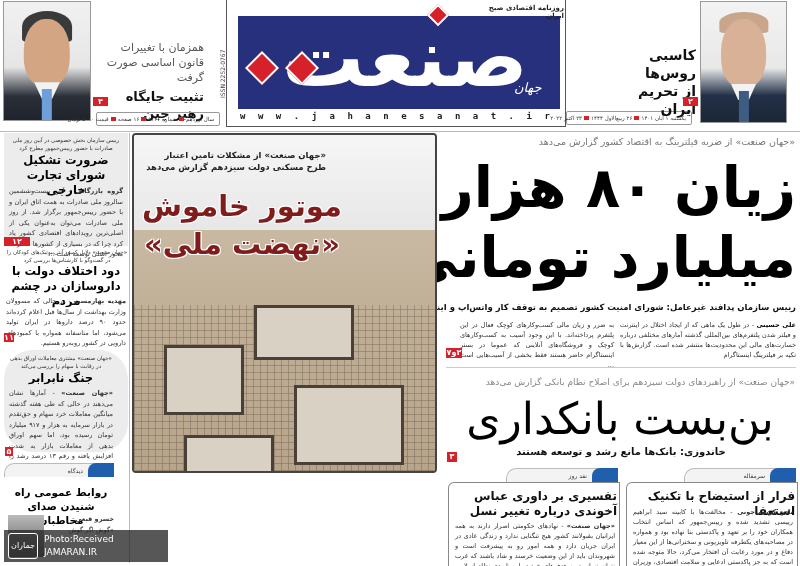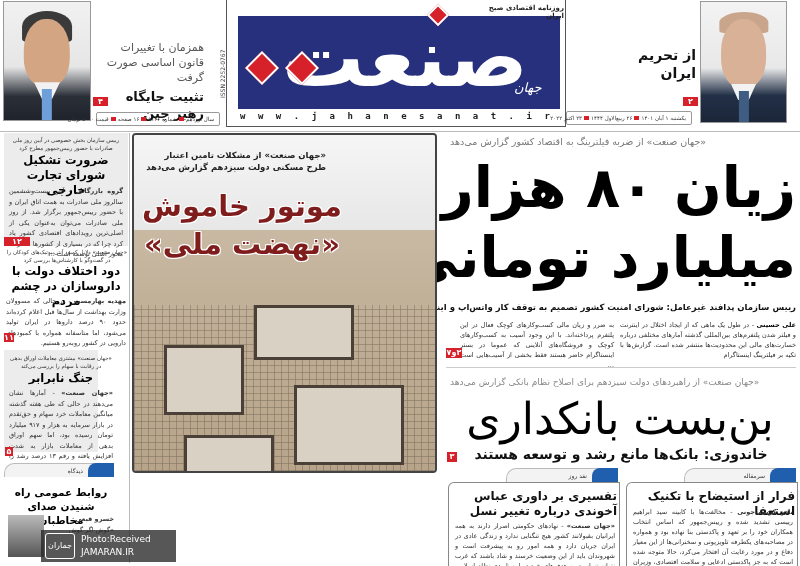--- a/index.html
+++ b/index.html
@@ -27,21 +27,21 @@
   .logo-top-text { position: absolute; left: 474px; top: 4px; width: 90px; font-size: 7px; font-weight: bold; color: #222; text-align: right; }
   .logo-word { position: absolute; left: 260px; top: 10px; width: 290px; height: 95px; color: #fff; font-size: 82px; font-weight: bold; text-align: center; line-height: 95px; letter-spacing: -4px; }
   .logo-diamond { position: absolute; background: #d6202a; border: 2px solid #fff; transform: rotate(45deg); }
   .logo-jahan { position: absolute; left: 514px; top: 80px; font-size: 13px; color: #fff; font-style: italic; }
   .logo-url { position: absolute; left: 230px; top: 111px; width: 330px; font-size: 9px; font-weight: bold; color: #222; direction: ltr; display: flex; justify-content: space-between; padding: 0 10px; font-family: "DejaVu Sans Mono", monospace; }
   .issn { position: absolute; left: 218px; top: 40px; font-size: 6px; color: #444; transform: rotate(-90deg); transform-origin: left top; direction: ltr; white-space: nowrap; }
 
   .masthead-rule { position: absolute; left: 0; right: 0; top: 131px; height: 1px; background: #bbb; }
 
   
-  .kicker-line { position: absolute; font-size: 9.5px; color: #777; text-align: left; white-space: nowrap; }
+  .kicker-line { position: absolute; font-size: 9.5px; color: #777; text-align: right; white-space: nowrap; }
   .mega-headline { position: absolute; font-weight: bold; color: #000; text-align: center; white-space: nowrap; }
   .subhead-strong { position: absolute; font-size: 10px; font-weight: bold; color: #111; text-align: center; white-space: nowrap; }
   .body-col { position: absolute; font-size: 6.5px; color: #333; line-height: 10px; text-align: justify; }
   .body-col b { color: #000; }
   .hr { position: absolute; height: 1px; background: #ccc; }
 
   
   .card { position: absolute; border: 1px solid #888; border-radius: 6px 0 0 0; background: #fff; }
   .card-tab { position: absolute; height: 14px; border-radius: 10px 0 0 0; background: #f3f3f3; border: 1px solid #bbb; border-bottom: none; font-size: 6px; color: #333; line-height: 13px; padding-right: 30px; }
   .card-tab .blue { position: absolute; right: -1px; top: -1px; width: 26px; height: 14px; background: #1f5fae; border-radius: 8px 0 0 0; }
@@ -60,21 +60,21 @@
   .feature .ground { position: absolute; left: 0; right: 0; top: 95px; bottom: 0; background: linear-gradient(#c9b9a3,#bfae95 40%,#b7a48b); }
   .feature .grid { position: absolute; left: 0; right: 0; top: 170px; bottom: 0;
     background-image: repeating-linear-gradient(90deg, rgba(60,50,40,.55) 0 1px, transparent 1px 7px),
                       repeating-linear-gradient(0deg, rgba(60,50,40,.55) 0 1px, transparent 1px 7px);
     opacity: .45; }
   .feature .pit { position: absolute; background: #d9d2c4; border: 3px solid #4a4038; }
   .feature .slab { position: absolute; background: #5a6068; border: 1px solid #333; }
   .feature .kicker { position: absolute; left: 12px; top: 14px; width: 180px; font-size: 8.5px; font-weight: bold; color: #222; text-align: right; line-height: 12px; }
   .feature .red-title { position: absolute; left: 8px; width: 200px; font-size: 29px; font-weight: bold; color: #7f1d1d; text-align: center; line-height: 34px; text-shadow: 1px 1px 0 #fff, -1px -1px 0 #fff, 1px -1px 0 #fff, -1px 1px 0 #fff; }
 
-  .watermark { position: absolute; left: 4px; top: 530px; width: 135px; height: 32px; background: rgba(40,40,40,.78); color: #fff; direction: ltr; font-size: 9px; line-height: 13px; padding: 3px 8px 0 40px; margin-left: 37px; }
+  .watermark { position: absolute; left: 4px; top: 530px; width: 164px; height: 32px; background: rgba(40,40,40,.78); color: #fff; direction: ltr; font-size: 9px; line-height: 13px; padding: 3px 8px 0 40px; }
   .watermark .wm-logo { position: absolute; left: 4px; top: 3px; width: 30px; height: 26px; border: 1px solid #fff; border-radius: 3px; font-size: 8px; text-align: center; line-height: 24px; }
 </style>
 </head>
 <body>
 
 <div>
 
   <div class="photo" style="left:3px; top:1px; width:88px; height:120px; background:linear-gradient(180deg,#f1f1f1 0%,#e6e6e6 55%,#2a2f38 80%,#1f242c 100%);">
     <div class="hair" style="background:#3a3a3a;"></div>
     <div class="face" style="background:#d3a583;"></div>
@@ -120,20 +120,21 @@
     <span>.</span>
     <span>i</span>
     <span>r</span>
   </div>
 
   <div class="info-bar" style="left:566px; top:111px; width:126px; height:14px;">
     <span>یکشنبه ۱ آبان ۱۴۰۱</span><span class="sq"></span><span>۲۶ ربیع‌الاول ۱۴۴۴</span><span class="sq"></span><span>۲۳ اکتبر ۲۰۲۲</span>
   </div>
 
   <div class="side-teaser" style="left:600px; top:46px; width:96px;">
+    <div class="title" style="font-size:14px; line-height:18px;">کاسبی روس‌ها</div>
     <div class="title" style="font-size:14px; line-height:18px;">از تحریم ایران</div>
   </div>
   <div class="page-badge" style="left:683px; top:97px; width:15px; height:9px;">۲</div>
   <div class="photo" style="left:700px; top:1px; width:87px; height:122px; background:linear-gradient(180deg,#f3f3f3 0%,#e8e8e8 55%,#223047 78%,#1b2638 100%);">
     <div class="hair" style="background:#c9a58c; height:18%;"></div>
     <div class="face" style="background:#d8b196;"></div>
     <div class="collar"></div>
     <div class="tie" style="background:#3f5d82;"></div>
   </div>
 
@@ -152,21 +153,21 @@
   <div class="body-col" style="left:460px; top:320px; width:154px;">
     <span>به ضرر و زیان مالی کسب‌وکارهای کوچک فعال در این پلتفرم پرداخته‌اند. با این وجود آسیب به کسب‌وکارهای کوچک و فروشگاه‌های آنلاینی که عموما در بستر اینستاگرام حاضر هستند فقط بخشی از آسیب‌هایی است ...</span>
   </div>
   <div class="page-badge" style="left:446px; top:348px; width:16px; height:10px;">۲و۷</div>
   <div class="hr" style="left:446px; top:367px; width:350px;"></div>
 </div>
 
 <div>
   <div class="kicker-line" style="left:450px; top:377px; width:345px; font-size:9px; color:#888;">«جهان صنعت» از راهبردهای دولت سیزدهم برای اصلاح نظام بانکی گزارش می‌دهد</div>
   <div class="mega-headline" style="left:444px; top:392px; width:352px; font-size:44px; line-height:54px; font-weight:normal; font-family:'DejaVu Serif', serif;">بن‌بست بانکداری</div>
-  <div class="subhead-strong" style="left:446px; top:446px; width:350px; font-size:14px;">خاندوزی: بانک‌ها مانع رشد و توسعه هستند</div>
+  <div class="subhead-strong" style="left:446px; top:446px; width:350px; font-size:10px;">خاندوزی: بانک‌ها مانع رشد و توسعه هستند</div>
   <div class="page-badge" style="left:447px; top:452px; width:10px; height:10px;">۳</div>
 </div>
 
 <div class="card-tab" style="left:684px; top:468px; width:112px;">
   <span class="blue"></span>
   <span>سرمقاله</span>
 </div>
 <div class="card" style="left:626px; top:482px; width:172px; height:84px; border-bottom:none;">
   <div class="card-title" style="left:4px; top:6px; width:164px;">فرار از استیضاح با تکنیک استعفا</div>
   <div class="card-body" style="left:6px; top:24px; width:160px;">
@@ -212,21 +213,21 @@
 
 <div>
   <div class="left-kicker" style="left:6px; top:248px; width:122px;">«جهان صنعت» دلایل کمبود آنتی‌بیوتیک‌های کودکان را در گفت‌وگو با کارشناس‌ها بررسی کرد</div>
   <div class="left-title" style="left:4px; top:264px; width:124px;">دود اختلاف دولت با داروسازان در چشم مردم</div>
   <div class="left-body" style="left:6px; top:296px; width:120px;">
     <b>مهدیه بهارمست</b><span> - در حالی که مسوولان وزارت بهداشت از سال‌ها قبل اعلام کرده‌اند حدود ۹۰ درصد داروها در ایران تولید می‌شود، اما متاسفانه همواره با کمبودهای دارویی در کشور روبه‌رو هستیم.</span>
   </div>
   <div class="page-badge" style="left:4px; top:333px; width:10px; height:9px;">۱۱</div>
 </div>
 
-<div class="left-box" style="left:4px; top:350px; width:94px; height:102px;">
+<div class="left-box" style="left:4px; top:350px; width:124px; height:102px;border-radius:29px;">
   <div class="left-kicker" style="left:4px; top:4px; width:106px;">«جهان صنعت» بیشتری معاملات اوراق بدهی در رقابت با سهام را بررسی می‌کند</div>
   <div class="left-title" style="left:4px; top:21px; width:106px;">جنگ نابرابر</div>
   <div class="left-body" style="left:5px; top:38px; width:104px;">
     <b>«جهان صنعت»</b><span> - آمارها نشان می‌دهند در حالی که طی هفته گذشته میانگین معاملات خرد سهام و حق‌تقدم در بازار سرمایه به هزار و ۹۱۷ میلیارد تومان رسیده بود، اما سهم اوراق بدهی از معاملات بازار به شدت افزایش یافته و رقم ۱۳ درصد رشد را ثبت کرده است.</span>
   </div>
 </div>
 <div class="page-badge" style="left:5px; top:447px; width:8px; height:9px;">۵</div>
 
 <div>
   <div class="card-tab" style="left:4px; top:463px; width:110px;">

